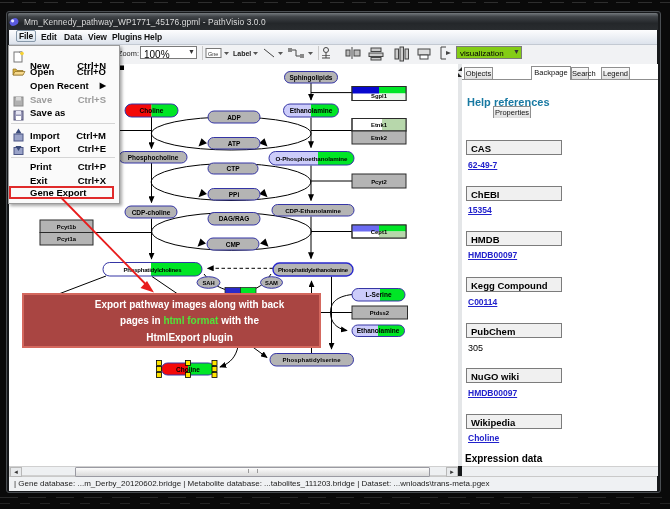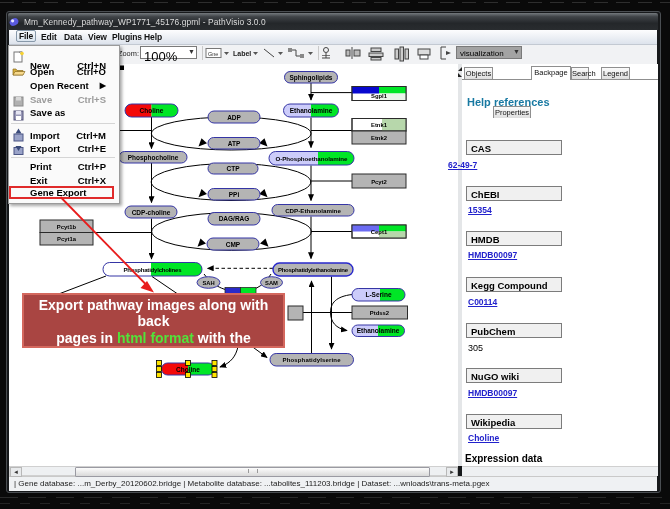--- a/index.html
+++ b/index.html
@@ -19,21 +19,21 @@
 #sidebar{left:462px;top:64px;width:196px;height:402px;background:#ffffff;}
 .tab{position:absolute;top:67px;height:12px;background:linear-gradient(#fbfbfb,#dedede);border:1px solid #8f8f8f;border-bottom:none;font-size:7.5px;color:#111;text-align:center;box-sizing:border-box;padding-top:1px;}
 .sbox{position:absolute;background:#f0f0f0;border:1px solid #7c7c7c;font-size:9.5px;font-weight:bold;color:#000;padding:2px 0 0 4px;box-sizing:border-box;width:96px;height:15px;}
 .slink{position:absolute;font-size:8.5px;font-weight:bold;color:#2222cc;text-decoration:underline;}
 .menu-dd{left:8px;top:45px;width:110px;height:157px;background:#fafafa;border:1px solid #9a9a9a;box-shadow:2px 2px 3px rgba(0,0,0,0.35);z-index:30;}
 .mrow{position:absolute;left:1px;width:106px;height:12px;font-size:9.5px;font-weight:bold;color:#000;}
 .mrow .lab{position:absolute;left:20px;top:0;}
 .mrow .acc{position:absolute;right:10px;top:0;}
 .gray{color:#9b9b9b;}
 #redbox{left:9px;top:186px;width:101px;height:9px;border:2px solid #e02a2a;z-index:35;}
-#callout{left:22px;top:293px;width:259px;height:49px;background:#a94542;border:2px solid #d4685e;z-index:20;text-align:center;color:#fff;font-weight:bold;font-size:14px;line-height:16.5px;padding-top:1.5px;}
+#callout{left:22px;top:293px;width:259px;height:49px;background:#a94542;border:2px solid #d4685e;z-index:20;text-align:center;color:#fff;font-weight:bold;font-size:10px;line-height:16.5px;padding-top:1.5px;padding-left:36px;}
 #callout .grn{color:#52e23a;}
 </style>
 </head>
 <body>
 <div class="abs" id="winframe"></div>
 <div class="abs" id="titlebar"></div>
 <svg class="abs" style="left:9px;top:17px;width:12px;height:10px;z-index:5" viewBox="0 0 12 10">
     <ellipse cx="5" cy="5" rx="4.5" ry="3.5" fill="#5a5adf" transform="rotate(-25 5 5)"></ellipse>
     <circle cx="3.6" cy="3.8" r="1.6" fill="#e8e8ff"></circle>
   </svg>
@@ -42,25 +42,25 @@
   <span class="mitem" style="left:7px;top:0px;border:1px solid #8899aa;background:linear-gradient(#f6f9fc,#dce6f0);padding:0 2px;border-radius:2px;">File</span>
   <span class="mitem" style="left:32px;top:2px;">Edit</span>
   <span class="mitem" style="left:55px;top:2px;">Data</span>
   <span class="mitem" style="left:79px;top:2px;">View</span>
   <span class="mitem" style="left:103px;top:2px;">Plugins</span>
   <span class="mitem" style="left:135px;top:2px;">Help</span>
 </div>
 <div class="abs" id="toolbar"></div>
 <div class="abs" style="left:118px;top:49px;font-size:7.4px;color:#222;z-index:3">Zoom:</div>
 <div class="abs" style="left:140px;top:46px;width:57px;height:13px;background:#fff;border:1px solid #7a7a7a;z-index:2;box-sizing:border-box;">
-  <span style="position:absolute;left:3px;top:1.5px;font-size:13px;color:#000;text-align:center;">100%</span>
+  <span style="position:absolute;left:3px;top:1.5px;font-size:10px;color:#000;text-align:center;">100%</span>
   <span style="position:absolute;right:1px;top:1px;font-size:7px;color:#333;">▼</span>
 </div>
 <div class="abs" style="left:202px;top:46px;width:1px;height:14px;background:#c9c9c9;"></div>
-<div class="abs" style="left:456px;top:46px;width:66px;height:13px;background:#a3a3a3;border:1px solid #7a7a7a;z-index:2;box-sizing:border-box;">
+<div class="abs" style="left:456px;top:46px;width:66px;height:13px;background:#84cc16;border:1px solid #7a7a7a;z-index:2;box-sizing:border-box;">
   <span style="position:absolute;left:3px;top:2px;font-size:8px;color:#000;">visualization</span>
   <span style="position:absolute;right:1px;top:1px;font-size:7px;color:#333;">▼</span>
 </div>
 <div class="abs" id="canvasbg"></div>
 <svg class="abs" style="left:9px;top:64px;z-index:10" width="449" height="402" viewBox="9 64 449 402">
 <defs>
 <marker id="ar" markerWidth="7" markerHeight="6" refX="6.2" refY="3" orient="auto">
         <polygon points="0,0 7,3 0,6" fill="#000"></polygon>
       </marker>
 <clipPath id="cChol">
@@ -256,21 +256,21 @@
 
 <div class="tab" style="left:464px;width:29px;">Objects</div>
 <div class="tab" style="left:493px;width:38px;margin-top:39px;">Properties</div>
 <div class="tab" style="left:531px;top:66px;height:14px;width:40px;background:#ffffff;z-index:3;">Backpage</div>
 <div class="tab" style="left:571px;width:18px;">Search</div>
 <div class="tab" style="left:601px;width:29px;">Legend</div>
 <div class="abs" style="left:462px;top:79px;width:196px;height:1px;background:#8f8f8f;z-index:2;"></div>
 
 <div class="abs" style="left:467px;top:96px;font-size:11px;font-weight:bold;color:#1879a2;">Help references</div>
 <div class="sbox" style="left:466px;top:140px;">CAS</div>
-<div class="slink" style="left:448px;top:160px;text-decoration:underline;">62-49-7</div>
+<div class="slink" style="left:468px;top:160px;text-decoration:underline;">62-49-7</div>
 <div class="sbox" style="left:466px;top:185.5px;">ChEBI</div>
 <div class="slink" style="left:468px;top:204.5px;">15354</div>
 <div class="sbox" style="left:466px;top:230.5px;">HMDB</div>
 <div class="slink" style="left:468px;top:249.5px;">HMDB00097</div>
 <div class="sbox" style="left:466px;top:277px;">Kegg Compound</div>
 <div class="slink" style="left:468px;top:296.5px;">C00114</div>
 <div class="sbox" style="left:466px;top:322.5px;">PubChem</div>
 <div class="abs" style="left:468px;top:342.5px;font-size:9px;color:#000;">305</div>
 <div class="sbox" style="left:466px;top:368px;">NuGO wiki</div>
 <div class="slink" style="left:468px;top:387.5px;">HMDB00097</div>

